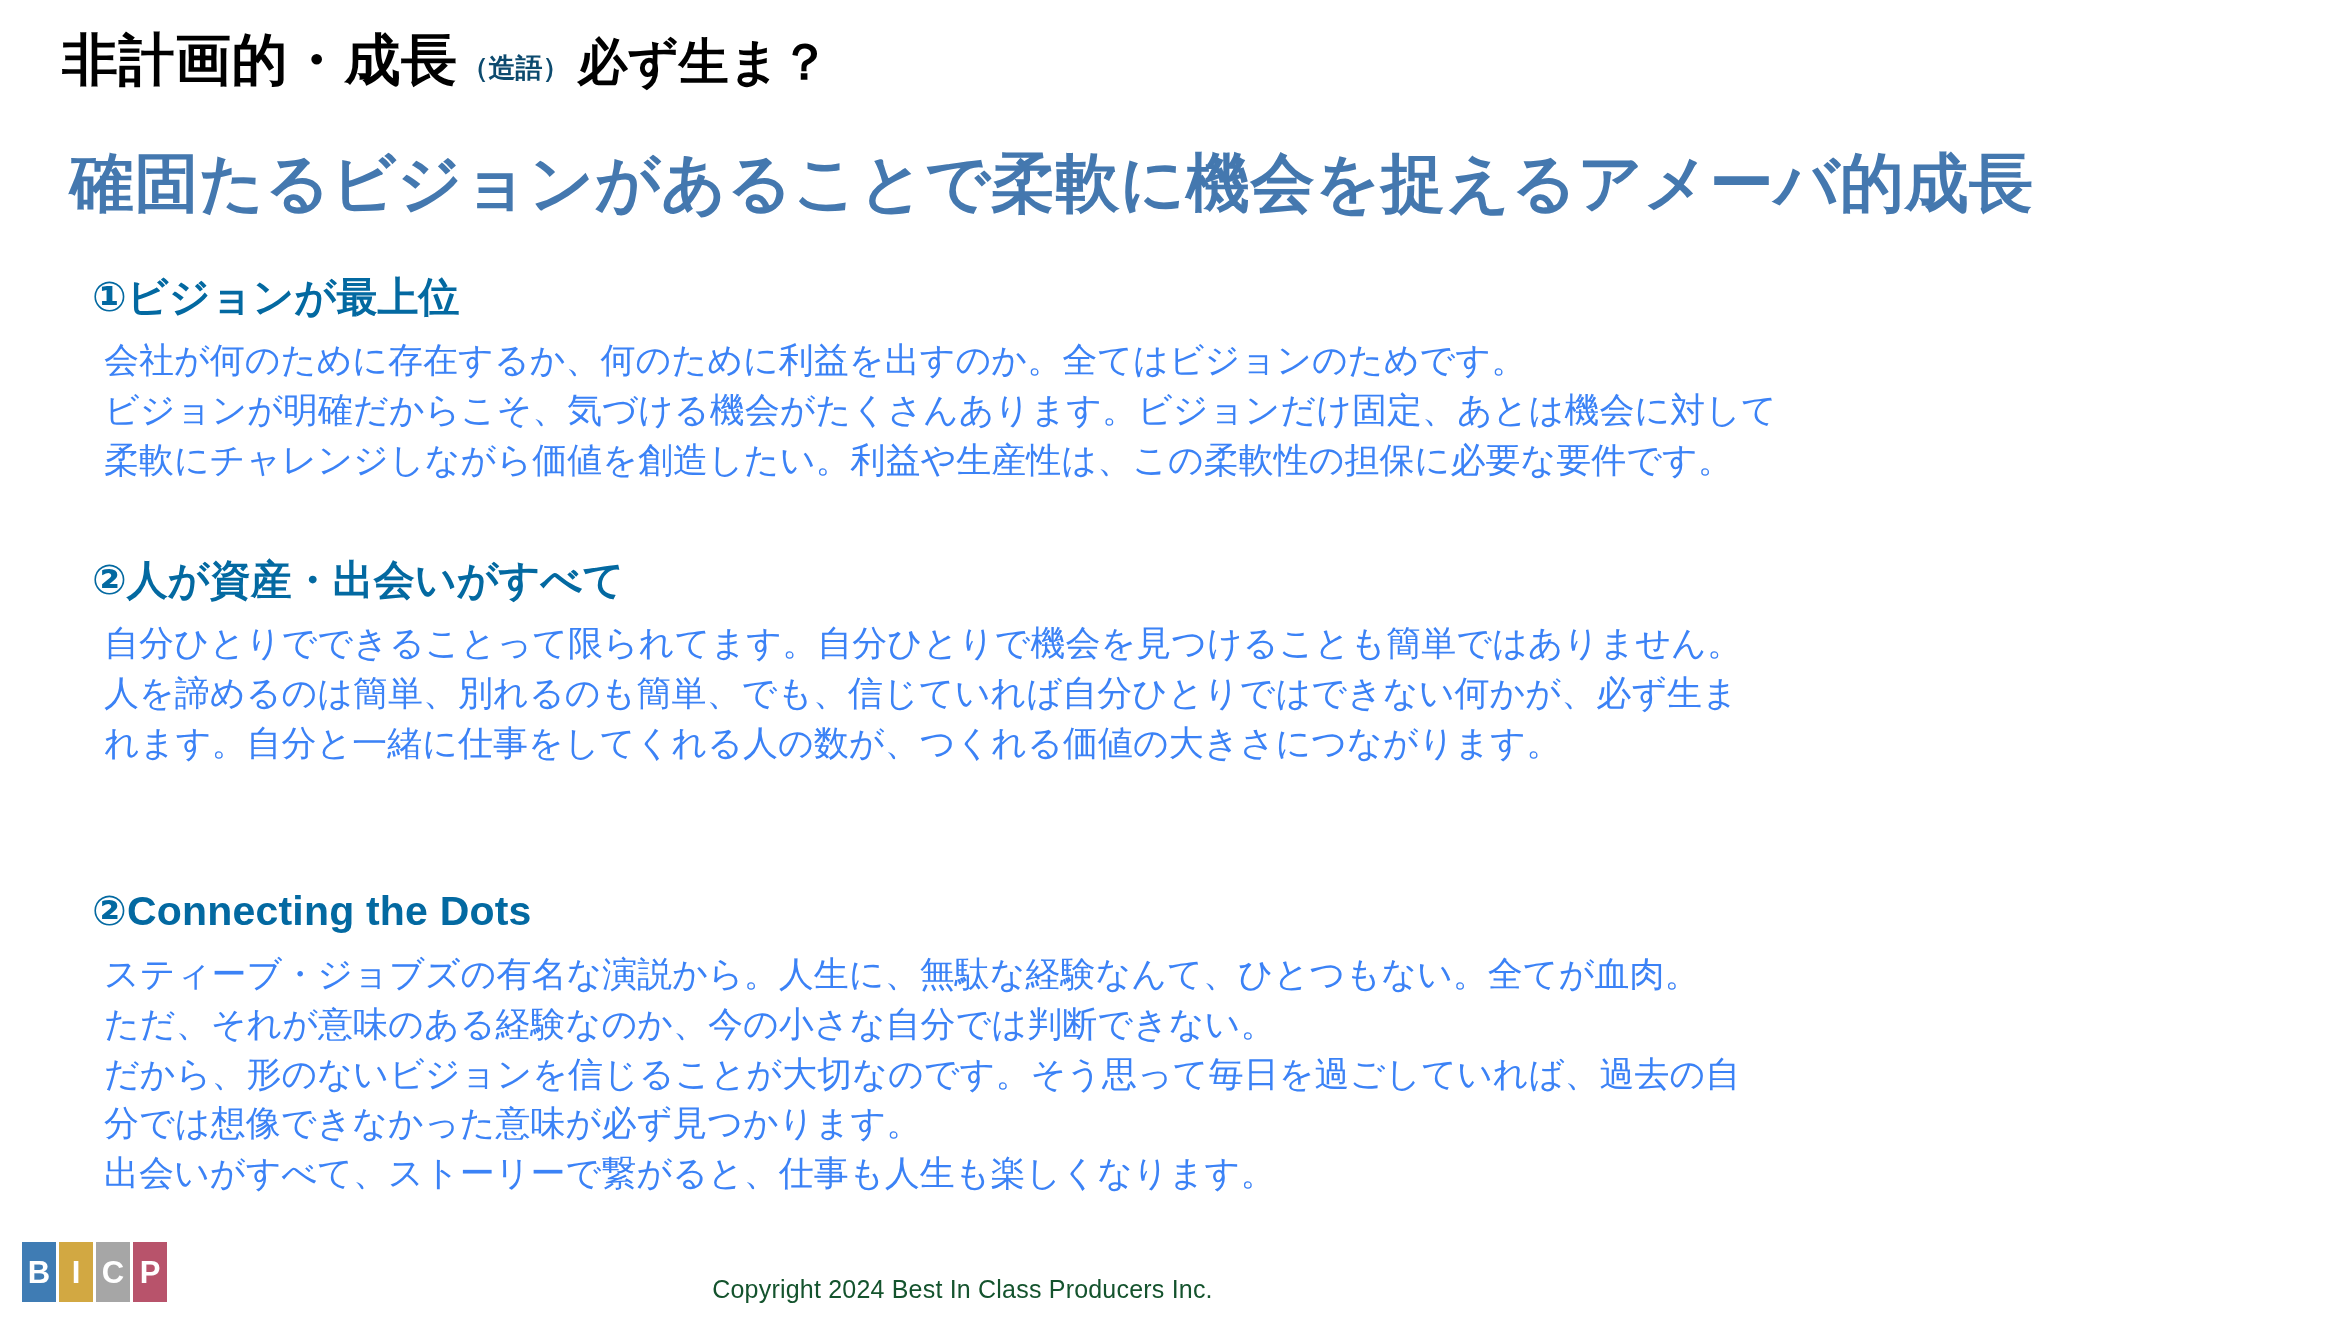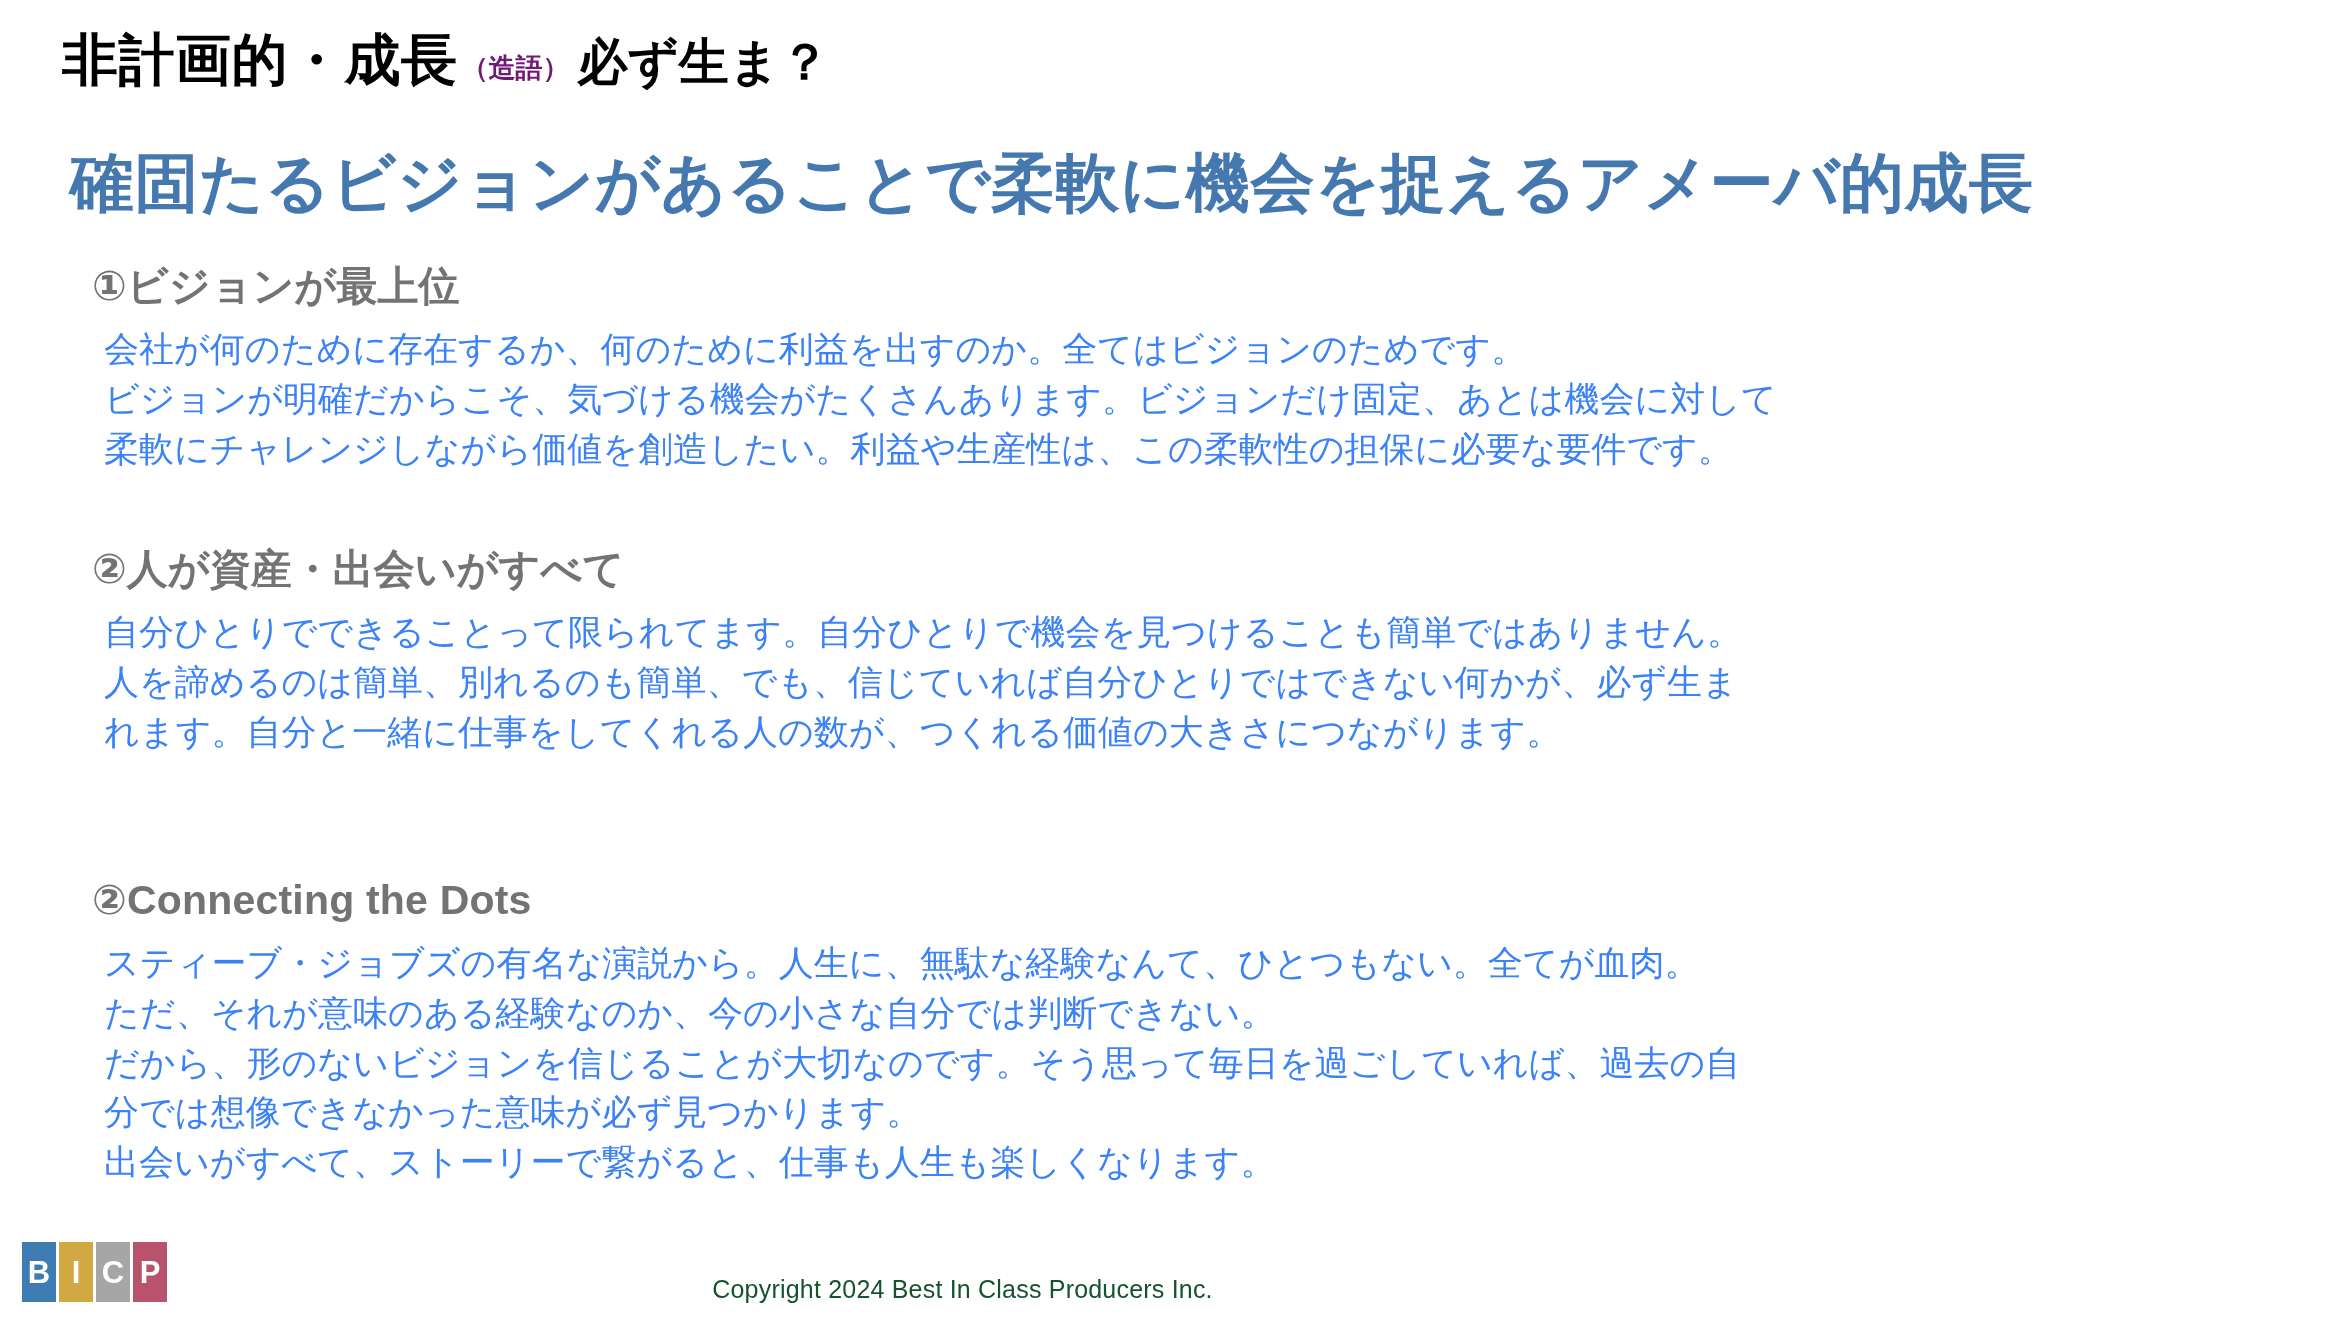--- a/index.html
+++ b/index.html
@@ -37,21 +37,21 @@
   .title-main {
     font-size: 56px;
     font-weight: 700;
     color: #000000;
     letter-spacing: 0.5px;
     line-height: 1;
   }
   .title-paren {
     font-size: 27px;
     font-weight: 700;
-    color: #701a75;
+    color: #0c4a6e;
     line-height: 1;
     margin-left: 4px;
     margin-right: 2px;
     position: relative;
     top: -2px;
   }
   .title-tail {
     font-size: 50px;
     font-weight: 700;
     color: #000000;
@@ -78,23 +78,23 @@
     left: 92px;
     right: 40px;
   }
   .section-1 { top: 262px; }
   .section-2 { top: 545px; }
   .section-3 { top: 876px; }
 
   .section-heading {
     font-size: 41px;
     font-weight: 700;
-    color: #737373;
+    color: #0369a1;
     line-height: 1.15;
-    margin: 1px 0 14px 0;
+    margin: 12px 0 14px 0;
     white-space: nowrap;
   }
   .section-3 .section-heading {
     letter-spacing: 0.2px;
   }
 
   .section-body {
     font-size: 35px;
     font-weight: 400;
     color: #3b82f6;

